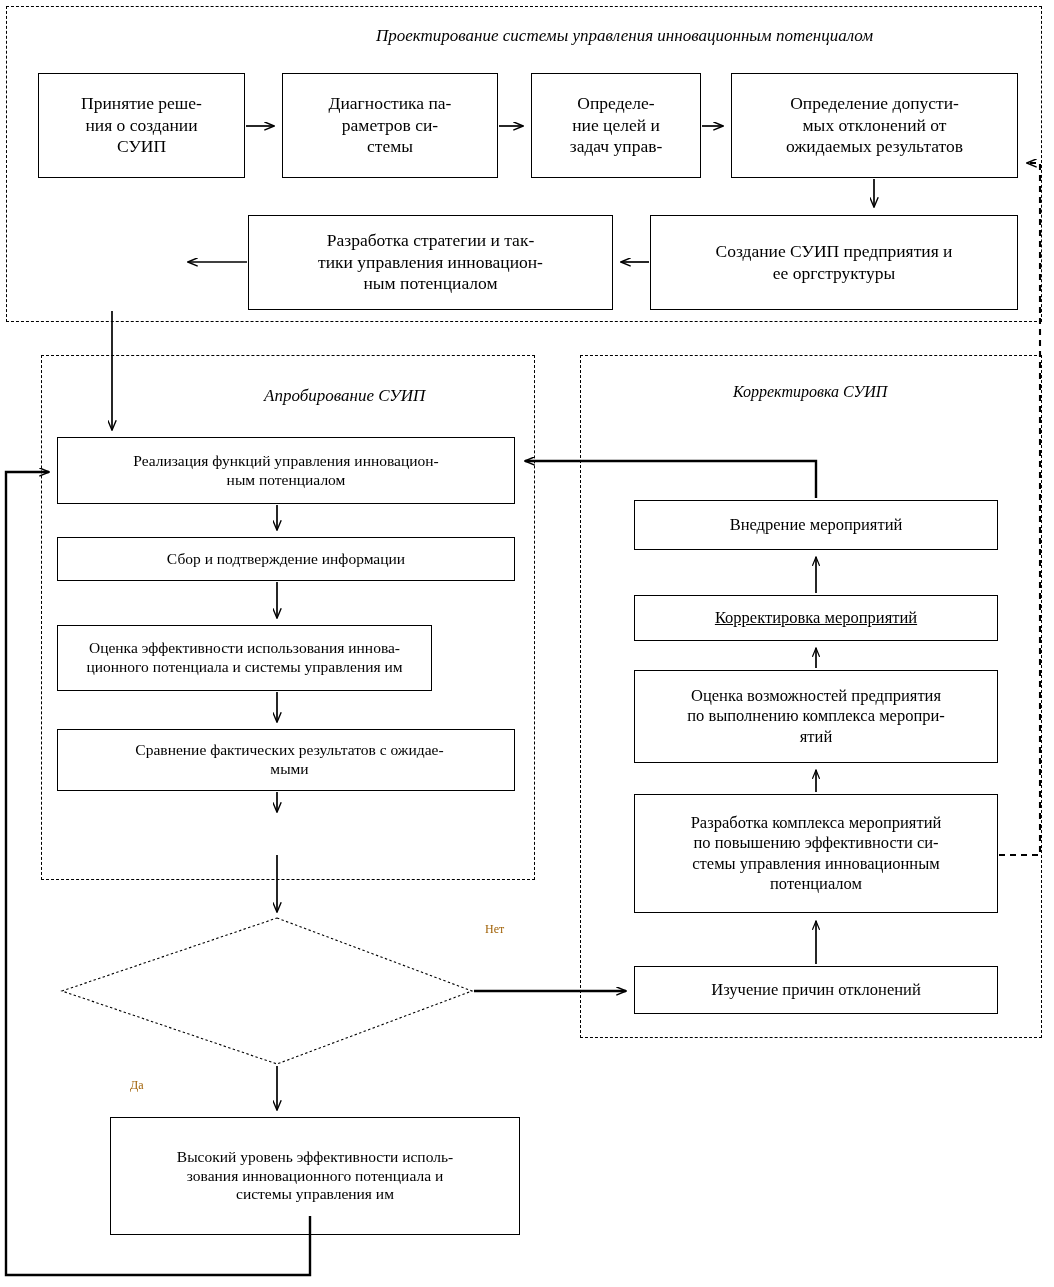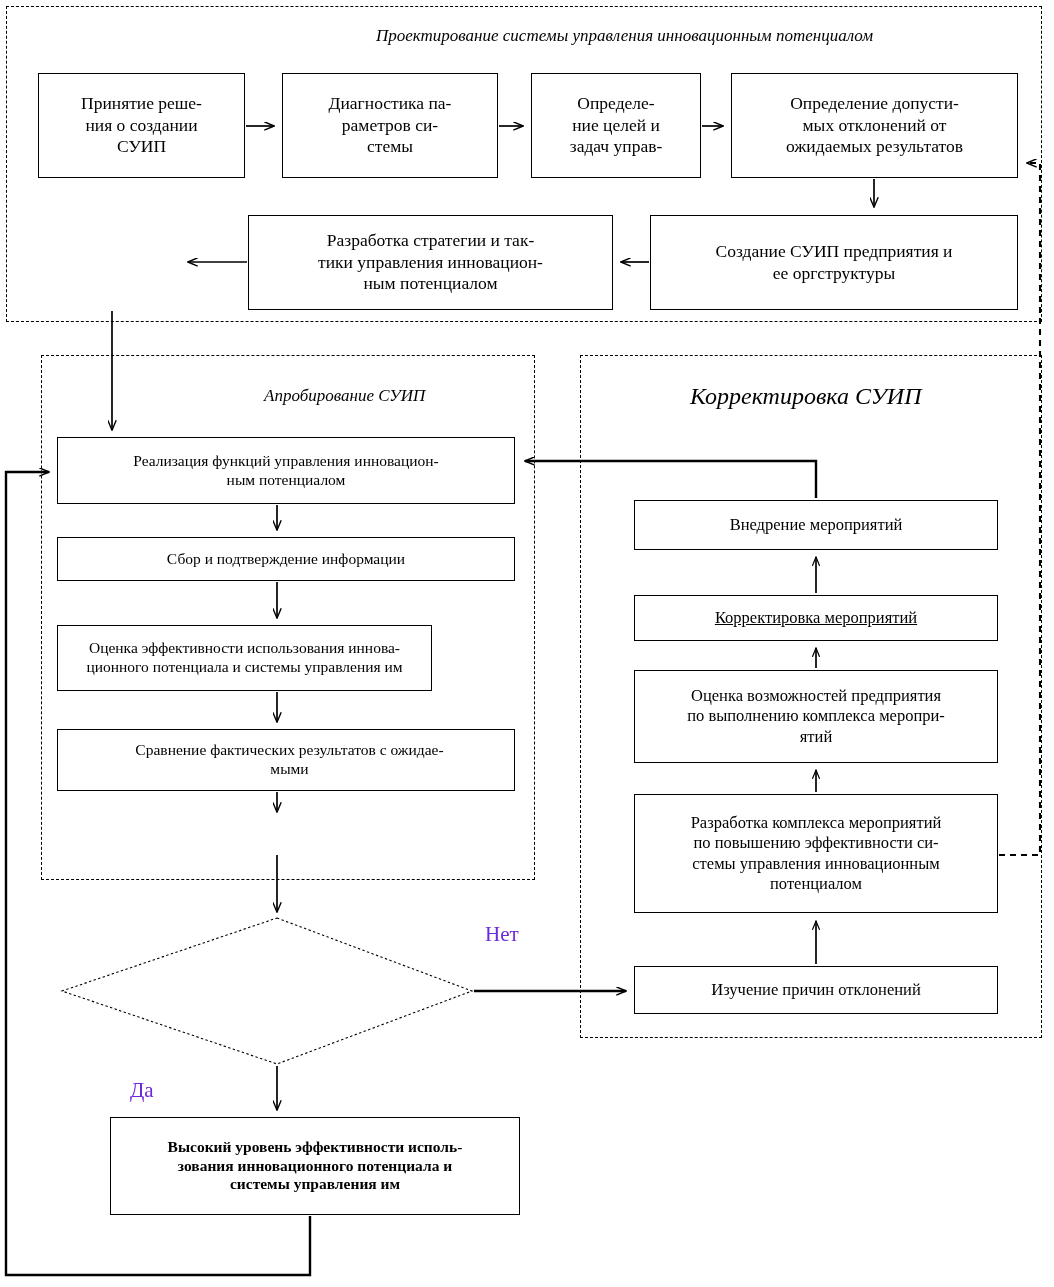--- a/index.html
+++ b/index.html
@@ -9,43 +9,43 @@
   .node{position:absolute;box-sizing:border-box;border:1.6px solid #000;background:#fff;
         display:flex;align-items:center;justify-content:center;text-align:center;
         font-family:"Liberation Serif",serif;color:#000;line-height:1.22;padding:2px 6px;}
   .node span{display:block;width:100%;}
   .f17{font-size:17.5px;}
   .f16{font-size:16.5px;}
   .f15{font-size:15.5px;}
   .f14{font-size:14.5px;}
   .grouplabel{position:absolute;font-style:italic;font-family:"Liberation Serif",serif;
               color:#000;white-space:nowrap;}
-  .edgelabel{position:absolute;font-family:"Liberation Serif",serif;color:#6d28d9;
-             font-size:21px;white-space:nowrap;}
+  .edgelabel{position:absolute;font-family:"Liberation Serif",serif;color:#a16207;
+             font-size:12px;white-space:nowrap;}
   .diamondtext{position:absolute;display:flex;align-items:center;justify-content:center;
                text-align:center;font-family:"Liberation Serif",serif;font-size:16px;
                line-height:1.25;color:#000;}
   .dashedbox{position:absolute;box-sizing:border-box;border:1.4px dashed #000;background:transparent;}
 </style>
 </head>
 <body>
 
 <div id="stage">
 
   <div class="dashedbox" style="left:6px;top:6px;width:1036px;height:316px;"></div>
 
   <div class="dashedbox" style="left:41px;top:355px;width:494px;height:525px;"></div>
 
   <div class="dashedbox" style="left:580px;top:355px;width:462px;height:683px;"></div>
 
   <div class="grouplabel" style="left:376px;top:26px;font-size:17px;">Проектирование системы управления инновационным потенциалом</div>
 
   <div class="grouplabel" style="left:264px;top:386px;font-size:17px;">Апробирование СУИП</div>
 
-  <div class="grouplabel" style="left:690px;top:383px;font-size:24px;">Корректировка СУИП</div>
+  <div class="grouplabel" style="left:733px;top:383px;font-size:16px;">Корректировка СУИП</div>
 
   <div class="node f17" style="left:38px;top:73px;width:207px;height:105px;">
     <span>Принятие реше-<br>ния о создании<br>СУИП</span>
   </div>
 
   <div class="node f17" style="left:282px;top:73px;width:216px;height:105px;">
     <span>Диагностика па-<br>раметров си-<br>стемы</span>
   </div>
 
   <div class="node f17" style="left:531px;top:73px;width:170px;height:105px;">
@@ -79,21 +79,21 @@
 
   <div class="node f15" style="left:57px;top:729px;width:458px;height:62px;padding-left:13px;">
     <span>Сравнение фактических результатов с ожидае-<br>мыми</span>
   </div>
 
 
   <div class="diamondtext" style="left:130px;top:965px;width:280px;height:55px;">
     <span>Отклонения в пре-<br>делах нормы?</span>
   </div>
 
-  <div class="node f15" style="left:110px;top:1117px;width:410px;height:98px;font-weight:bold;">
+  <div class="node f15" style="left:110px;top:1117px;width:410px;height:118px;">
     <span>Высокий уровень эффективности исполь-<br>зования инновационного потенциала и<br>системы управления им</span>
   </div>
 
   <div class="node f16" style="left:634px;top:500px;width:364px;height:50px;">
     <span>Внедрение мероприятий</span>
   </div>
 
   <div class="node f16" style="left:634px;top:595px;width:364px;height:46px;text-decoration:underline;">
     <span>Корректировка мероприятий</span>
   </div>

